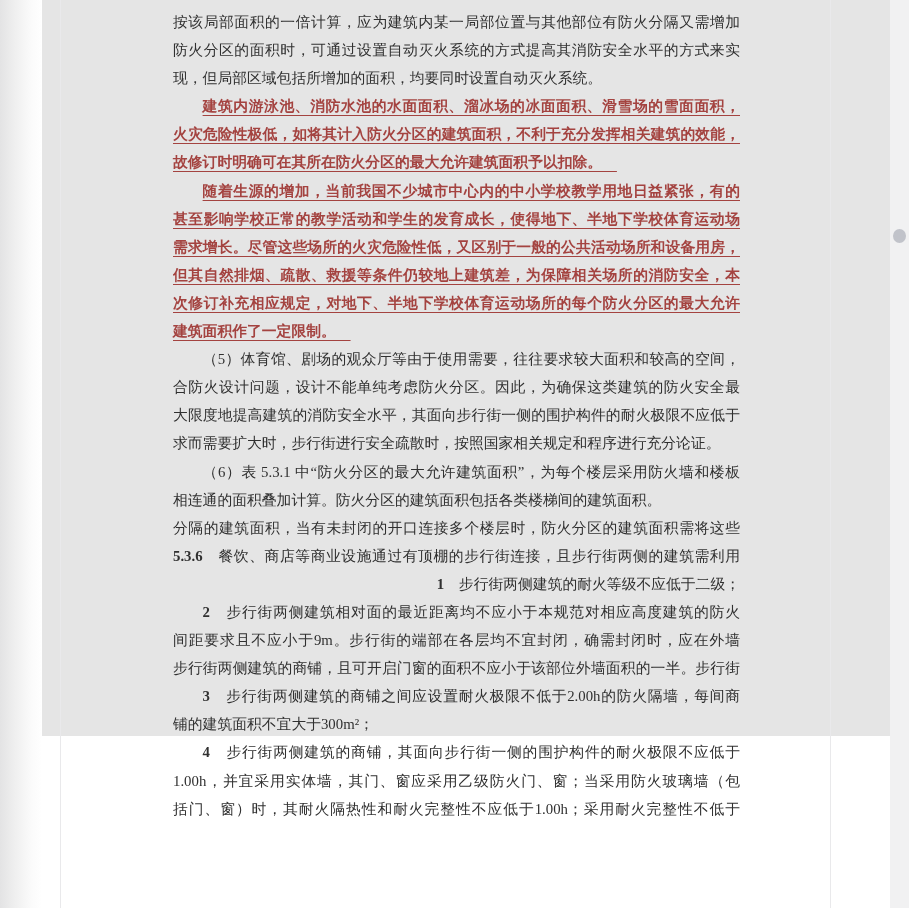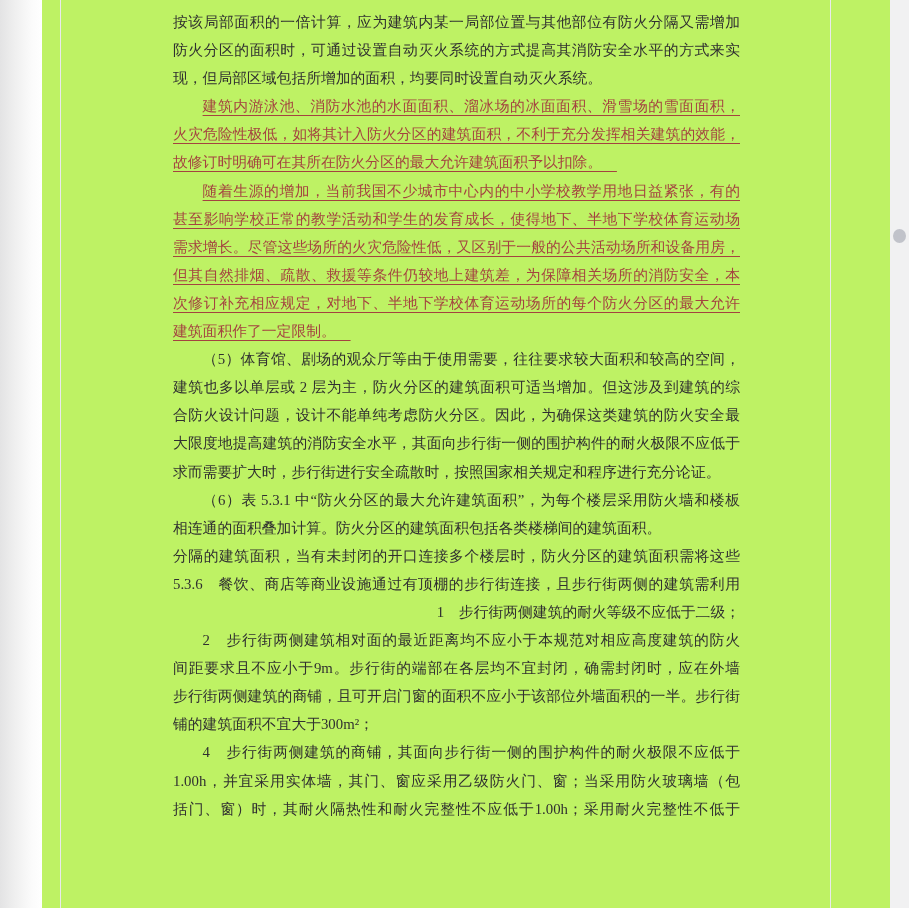--- a/index.html
+++ b/index.html
@@ -7,22 +7,22 @@
     padding: 0;
     width: 909px;
     height: 908px;
     overflow: hidden;
     background: #ffffff;
     font-family: "Liberation Serif", "DejaVu Serif", serif;
   }
   #viewport {
     position: relative;
     width: 909px;
-    height: 908px;
-    background: #bef264;
+    height: 736px;
+    background: #e5e5e5;
   }
   
   #left-shadow {
     position: absolute;
     left: 0; top: 0;
     width: 42px; height: 908px;
     background: linear-gradient(to right, #e3e3e4 0%, #efefef 35%, #fbfbfb 75%, #ffffff 100%);
   }
   .page-edge {
     position: absolute;
@@ -49,27 +49,27 @@
     white-space: nowrap;
     text-align: left;
   }
   .line.justify {
     text-align: justify;
     text-align-last: justify;
     white-space: normal;
     overflow: hidden;
   }
   .line.indent { text-indent: 2em; text-align: right; }
-  .line.red { color: var(--red, #a44340); }
+  .line.red { color: var(--red, #a44340); font-weight: bold; }
   .line.underline {
     text-decoration: underline;
     text-decoration-thickness: 1px;
     text-underline-offset: 3.5px;
   }
-  .pre { font-weight: normal; }
+  .pre { font-weight: bold; }
 
   #scrollbar-track {
     position: absolute;
     left: 890px; top: 0;
     width: 19px; height: 908px;
     background: var(--track, #f1f1f2);
   }
   #scrollbar-thumb {
     position: absolute;
     left: 3px;
@@ -95,32 +95,32 @@
       <div class="line justify indent red underline">建筑内游泳池、消防水池的水面面积、溜冰场的冰面面积、滑雪场的雪面面积，</div>
       <div class="line justify red underline">火灾危险性极低，如将其计入防火分区的建筑面积，不利于充分发挥相关建筑的效能，</div>
       <div class="line red underline">故修订时明确可在其所在防火分区的最大允许建筑面积予以扣除。　</div>
       <div class="line justify indent red underline">随着生源的增加，当前我国不少城市中心内的中小学校教学用地日益紧张，有的</div>
       <div class="line justify red underline">甚至影响学校正常的教学活动和学生的发育成长，使得地下、半地下学校体育运动场</div>
       <div class="line justify red underline">需求增长。尽管这些场所的火灾危险性低，又区别于一般的公共活动场所和设备用房，</div>
       <div class="line justify red underline">但其自然排烟、疏散、救援等条件仍较地上建筑差，为保障相关场所的消防安全，本</div>
       <div class="line justify red underline">次修订补充相应规定，对地下、半地下学校体育运动场所的每个防火分区的最大允许</div>
       <div class="line red underline">建筑面积作了一定限制。　</div>
       <div class="line justify indent">（5）体育馆、剧场的观众厅等由于使用需要，往往要求较大面积和较高的空间，</div>
-      <div class="line justify">建筑也多以单层或 2 层为主，防火分区的建筑面积可适当增加。但这涉及到建筑的综</div>
       <div class="line justify">合防火设计问题，设计不能单纯考虑防火分区。因此，为确保这类建筑的防火安全最</div>
       <div class="line justify">大限度地提高建筑的消防安全水平，其面向步行街一侧的围护构件的耐火极限不应低于</div>
       <div class="line">求而需要扩大时，步行街进行安全疏散时，按照国家相关规定和程序进行充分论证。</div>
       <div class="line justify indent">（6）表 5.3.1 中“防火分区的最大允许建筑面积”，为每个楼层采用防火墙和楼板</div>
       <div class="line">相连通的面积叠加计算。防火分区的建筑面积包括各类楼梯间的建筑面积。</div>
       <div class="line justify">分隔的建筑面积，当有未封闭的开口连接多个楼层时，防火分区的建筑面积需将这些</div>
       <div class="line justify"><span class="pre">5.3.6</span>　餐饮、商店等商业设施通过有顶棚的步行街连接，且步行街两侧的建筑需利用</div>
       <div class="line indent"><span class="pre">1</span>　步行街两侧建筑的耐火等级不应低于二级；</div>
       <div class="line justify indent"><span class="pre">2</span>　步行街两侧建筑相对面的最近距离均不应小于本规范对相应高度建筑的防火</div>
       <div class="line justify">间距要求且不应小于9m。步行街的端部在各层均不宜封闭，确需封闭时，应在外墙</div>
       <div class="line justify">步行街两侧建筑的商铺，且可开启门窗的面积不应小于该部位外墙面积的一半。步行街</div>
+      <div class="line justify indent"><span class="pre">3</span>　步行街两侧建筑的商铺之间应设置耐火极限不低于2.00h的防火隔墙，每间商</div>
       <div class="line">铺的建筑面积不宜大于300m²；</div>
       <div class="line justify indent"><span class="pre">4</span>　步行街两侧建筑的商铺，其面向步行街一侧的围护构件的耐火极限不应低于</div>
       <div class="line justify">1.00h，并宜采用实体墙，其门、窗应采用乙级防火门、窗；当采用防火玻璃墙（包</div>
       <div class="line justify">括门、窗）时，其耐火隔热性和耐火完整性不应低于1.00h；采用耐火完整性不低于</div>
     </div>
 
   <div id="scrollbar-track">
     <div id="scrollbar-thumb"></div>
   </div>
 </div>

